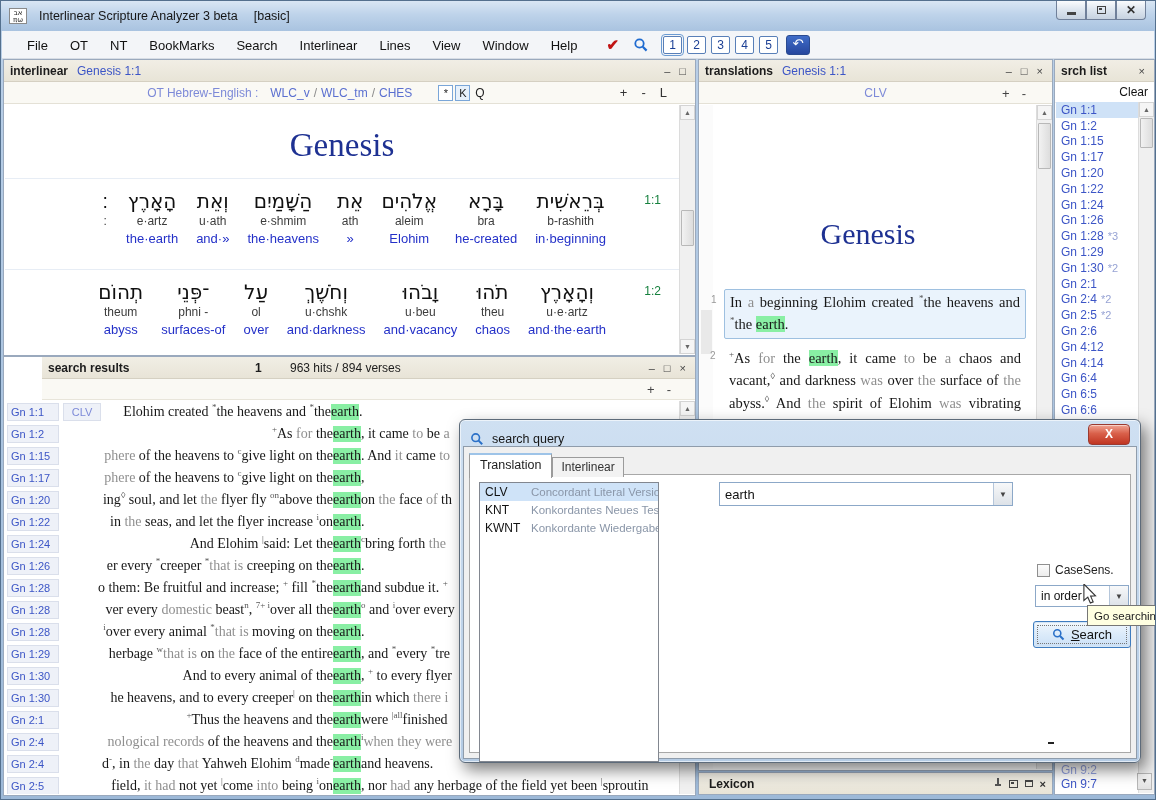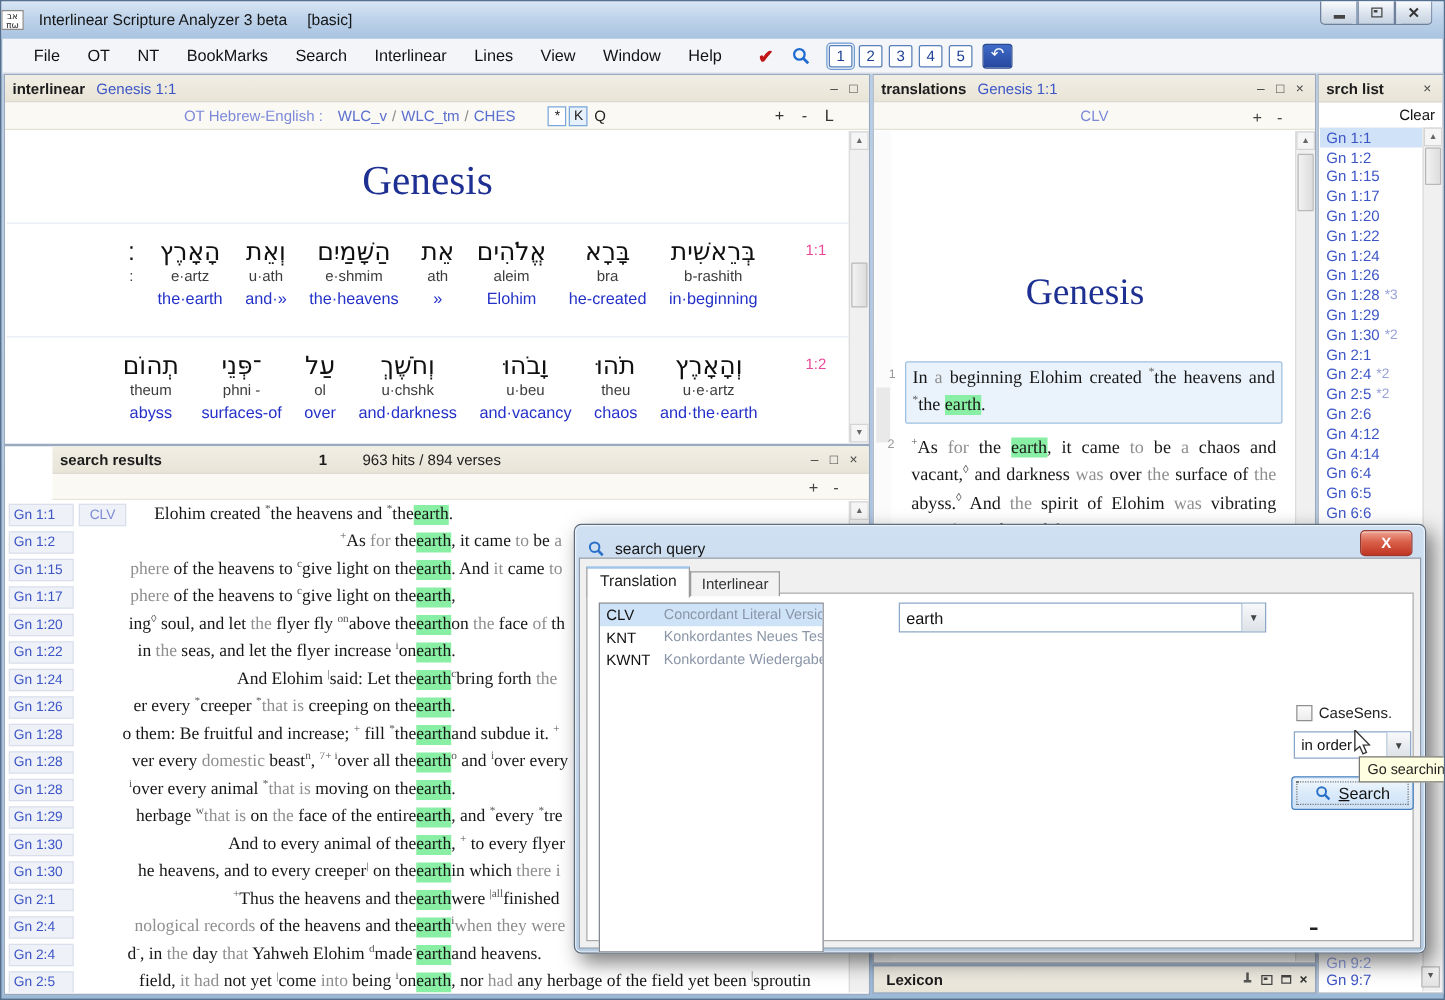--- a/index.html
+++ b/index.html
@@ -5,21 +5,21 @@
   html,body{margin:0;padding:0;background:#6b6b6b;}
   .screen{position:relative;width:1156px;height:800px;overflow:hidden;
     font-family:"Liberation Sans",sans-serif;
     background:linear-gradient(#bad0e8,#9db9d8);
     border:1px solid #4e6imesa;}
   .screen{border:1px solid #54708e;box-sizing:border-box;}
 
   
   .titlebar{position:absolute;left:0;top:0;right:0;height:30px;
     background:linear-gradient(#d9e6f4,#bed3ea 45%,#a9c3e0);
-    display:flex;align-items:center;padding-left:0;box-sizing:border-box;}
+    display:flex;align-items:center;padding-left:8px;box-sizing:border-box;}
   .appicon{width:18px;height:16px;background:#fff;border:1px solid #8a8a8a;
     font-size:7px;line-height:7px;color:#222;text-align:center;overflow:hidden;
     font-family:"DejaVu Sans",sans-serif;padding-top:1px;box-sizing:border-box;}
   .apptitle{font-size:12.5px;color:#151515;margin-left:12px;}
   .appmode{font-size:12.5px;color:#151515;margin-left:16px;}
   .winbtns{position:absolute;right:9px;top:0;display:flex;}
   .winbtn{width:30px;height:19px;border:1px solid #70809a;border-top:none;
     background:linear-gradient(#fbfcfe,#dfe7f0 45%,#c6d2e0);
     display:flex;align-items:center;justify-content:center;color:#333;
     font-size:11px;box-sizing:border-box;}
@@ -66,21 +66,21 @@
   .kqplain{font-size:12px;color:#222;margin-left:5px;}
   .il-zoom{margin-left:auto;color:#333;font-size:13px;display:flex;gap:14px;margin-right:20px;}
   .il-content{position:absolute;left:1px;right:16px;top:45px;bottom:1px;background:#fff;overflow:hidden;}
   .il-heading{font-family:"Liberation Serif",serif;font-size:33px;color:#1e3192;text-align:center;margin-top:22px;}
   .il-row{position:relative;display:flex;flex-direction:row-reverse;justify-content:flex-start;
     padding:10px 64px 9px 20px;border-top:1px solid #e7edf5;margin-top:14px;}
   .il-word{text-align:center;padding:0 9px;}
   .heb{font-family:"DejaVu Sans",sans-serif;font-size:20px;color:#101010;direction:rtl;white-space:nowrap;}
   .trl{font-size:12px;color:#3c3c3c;margin-top:1px;white-space:nowrap;}
   .eng{font-size:13px;color:#2431c8;margin-top:3px;white-space:nowrap;}
-  .il-vnum{position:absolute;right:18px;top:14px;color:#ec4899;font-size:12px;}
+  .il-vnum{position:absolute;right:18px;top:14px;color:#15803d;font-size:12px;}
 
   
   .vscroll{position:absolute;width:15px;background:#f0f0f0;border-left:1px solid #dcdcdc;}
   .varrow{position:absolute;left:0;width:15px;height:15px;background:#f5f5f5;border:1px solid #d4d4d4;
     box-sizing:border-box;color:#666;font-size:7px;text-align:center;line-height:13px;}
   .vthumb{position:absolute;left:1px;width:13px;background:linear-gradient(90deg,#f2f2f2,#ddd);
     border:1px solid #b8b8b8;box-sizing:border-box;border-radius:1px;}
 
   
   #p-results{left:2px;top:355px;width:693px;height:440px;padding-left:38px;}

